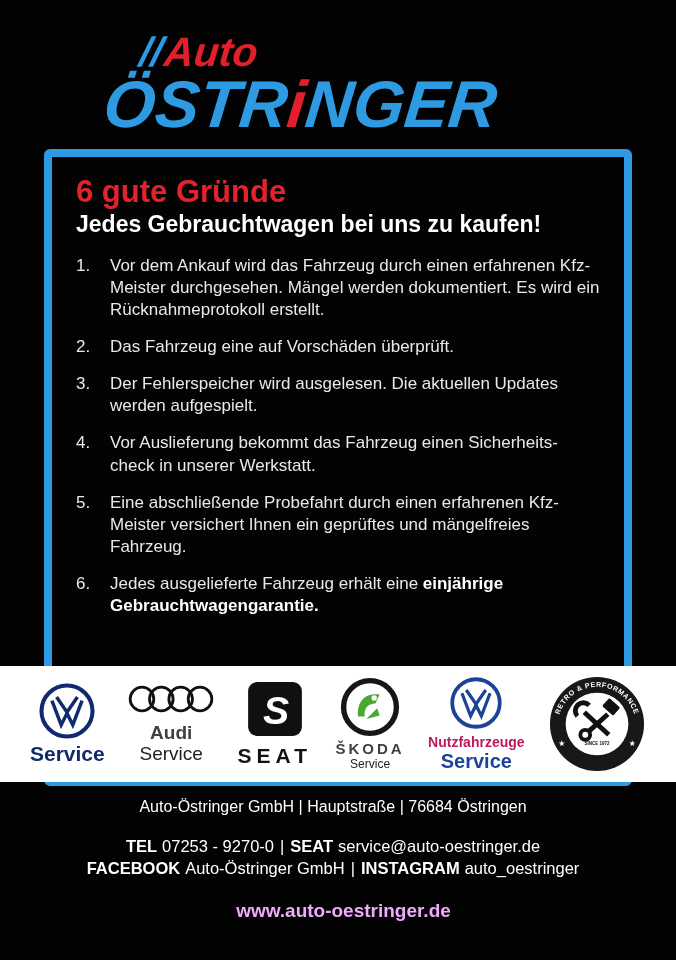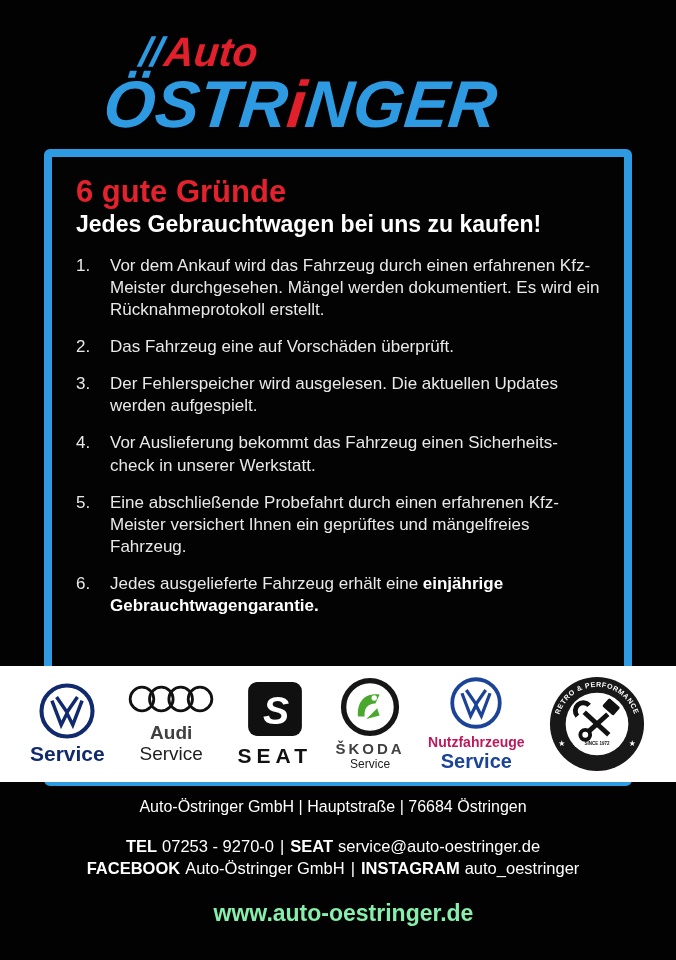--- a/index.html
+++ b/index.html
@@ -46,21 +46,21 @@
   .nfz-line1 { color:#be185d; font-size:14px; font-weight:bold; margin-top:5px; }
   .nfz-line2 { color:#1b4398; font-size:20px; font-weight:bold; margin-top:1px; }
 
   
   .footer { position:absolute; left:0; top:782px; width:666px; text-align:center; color:#fff; }
   .footer-address { margin-top:16px; font-size:16px; }
   .footer-contact1 { margin-top:21px; font-size:16.5px; }
   .footer-contact2 { margin-top:3px; font-size:16.5px; }
   .footer .lbl { font-weight:bold; margin-right:5px; }
   .footer .sep { margin:0 6px; }
-  .footer-website { margin-top:22px; font-size:23px; font-weight:bold; color:#86efac;margin-left:21px; }
+  .footer-website { margin-top:22px; font-size:19px; font-weight:bold; color:#f0abfc;margin-left:21px; }
 </style>
 </head>
 <body>
 
 <div class="page">
 
   <div class="logo-wrap">
     <div class="logo-line1">
       <span class="slashes">//</span><span>Auto</span>
     </div>

